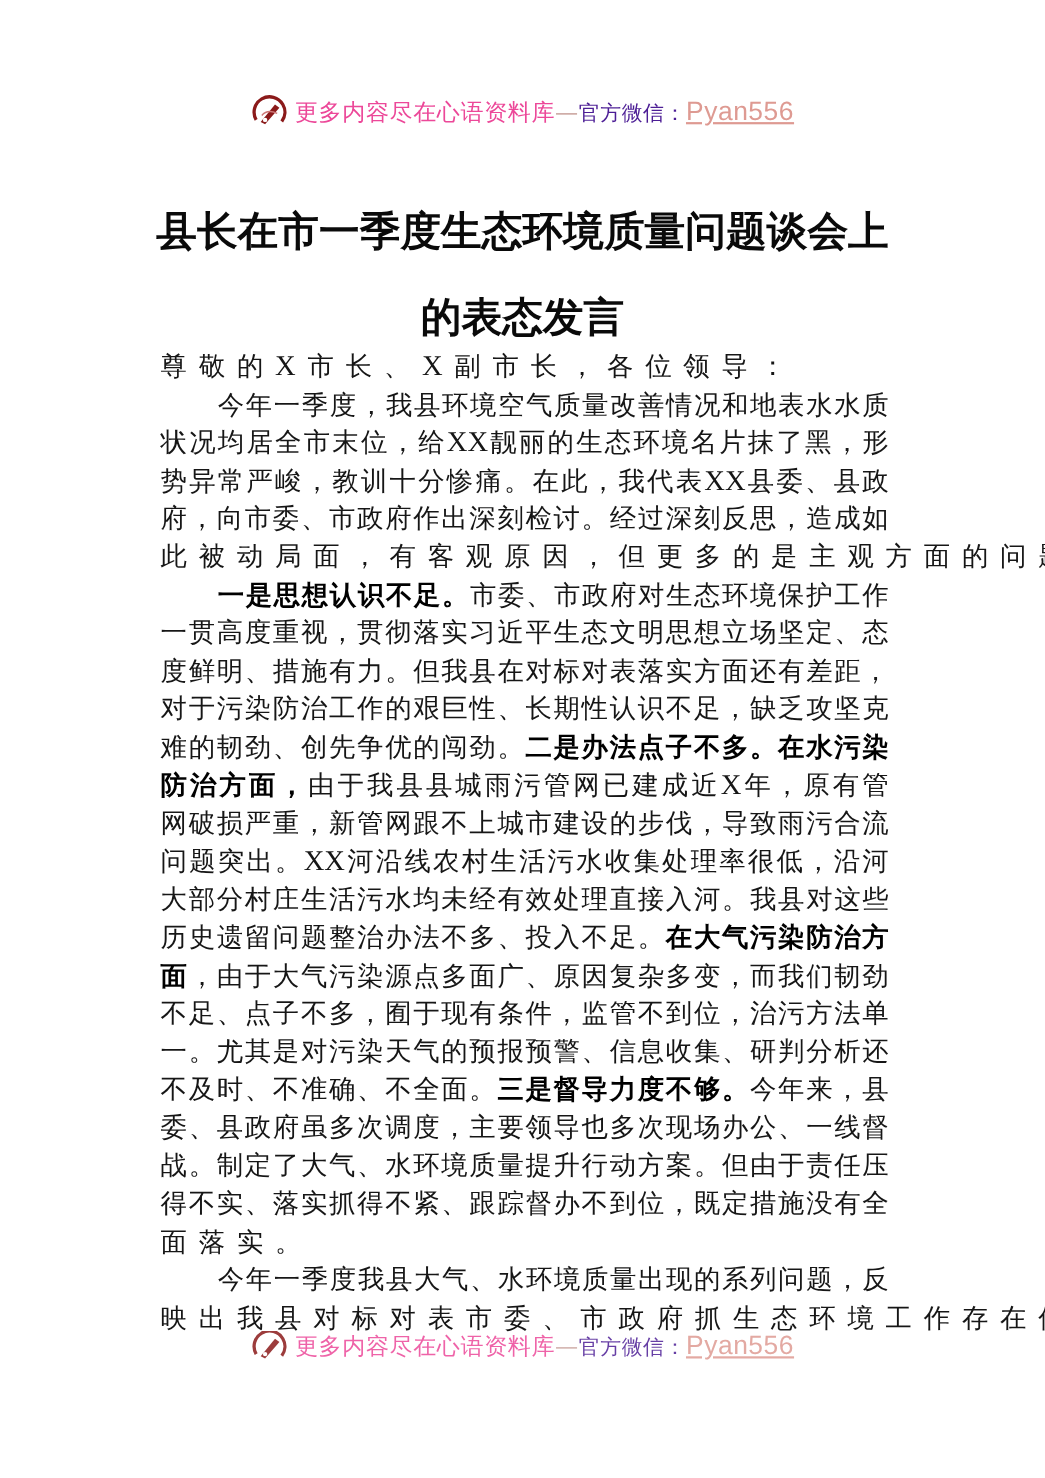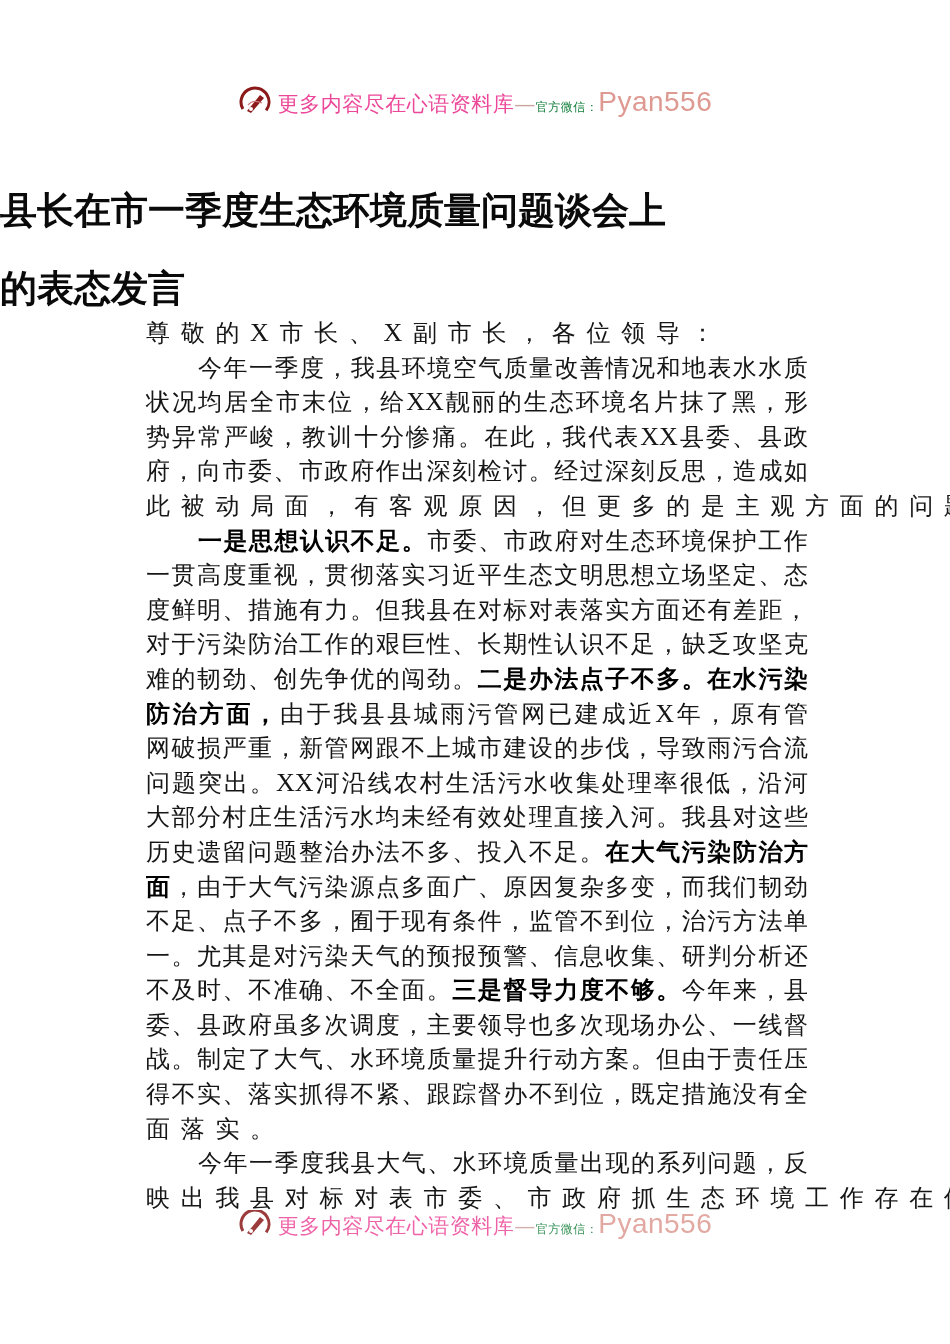--- a/index.html
+++ b/index.html
@@ -33,28 +33,28 @@
       display: inline-block;
     }
     .wm-text {
       font-family: "DejaVu Serif", "Liberation Serif", serif;
       font-size: 21px;
       white-space: nowrap;
       letter-spacing: 0.5px;
     }
     .wm-text .brand { color: #ec4899; }
     .wm-text .dash { color: #c9a39d; }
-    .wm-text .official { color: #15803d; font-family: Liberation Serif, serif; font-size: 12px; }
-    .wm-text .handle { color: #de9a92; font-family: "Liberation Sans", sans-serif; font-size: 28px; }
+    .wm-text .official { color: #4c1d95; font-family: Liberation Serif, serif; font-size: 19px; }
+    .wm-text .handle { color: #de9a92; font-family: "Liberation Sans", sans-serif; font-size: 24px; text-decoration: underline; }
 
     .title {
       position: absolute;
       left: 0;
       width: 950px;
-      text-align: left;
+      text-align: center;
       font-family: "DejaVu Serif", "Liberation Serif", serif;
       font-weight: bold;
       font-size: 37px;
       color: #0a0a0a;
       letter-spacing: 0px;
       white-space: nowrap;
     }
     .title.l1 { top: 186px; }
     .title.l2 { top: 264px; }
 

